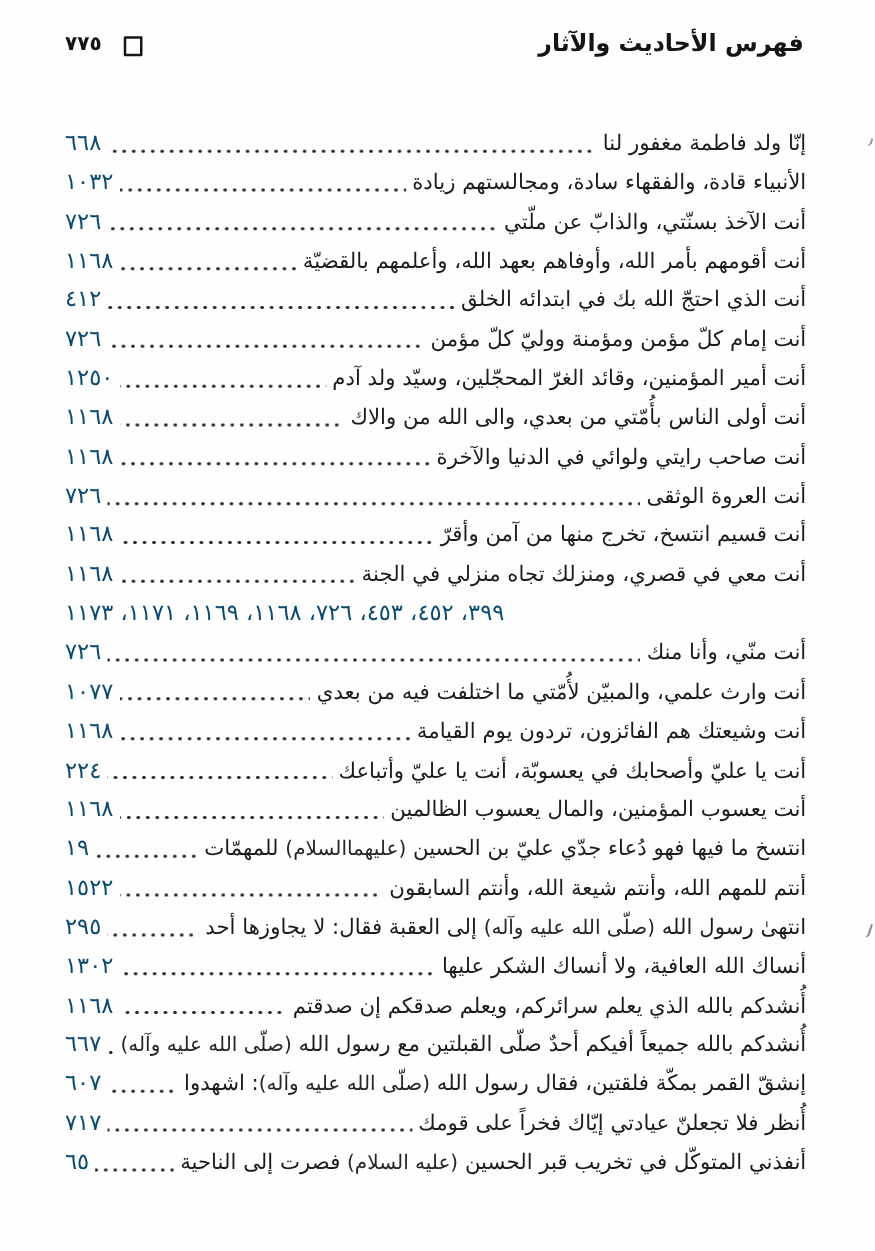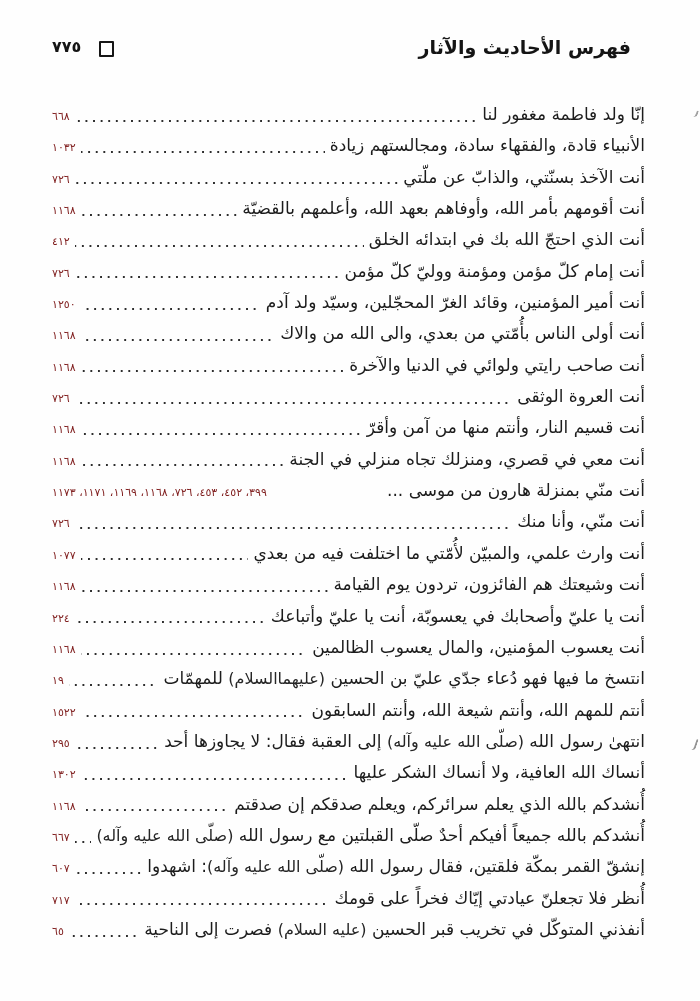--- a/index.html
+++ b/index.html
@@ -10,21 +10,21 @@
     font-family:"DejaVu Sans", sans-serif;
     color:#1e1e1e;
     direction:rtl;
     overflow:hidden;
   }
   header.pagehead{
     position:absolute;top:24px;right:57px;left:52px;
     display:flex;justify-content:space-between;align-items:center;
   }
   .title{
-    margin:12px;font-size:19px;font-weight:700;color:#141414;
+    margin:0;font-size:19px;font-weight:700;color:#141414;
     letter-spacing:0;
   }
   .folio{display:flex;align-items:flex-end;gap:18px;font-weight:700;}
   .folio .sq{
     display:inline-block;width:11px;height:12px;
     border:2.6px solid #161616;border-radius:1px;
     background:transparent;
   }
   .folio .num{font-size:16px;color:#141414;transform:translateY(-1px);}
   main.entries{
@@ -40,21 +40,21 @@
   .leader{
     flex:1 1 auto;min-width:4px;height:4px;margin:0 5px;
     align-self:center;
     background-image:radial-gradient(circle, #2d2d2d 1.25px, transparent 1.5px);
     background-size:7.6px 4px;
     background-repeat:repeat-x;
     background-position:center;
     transform:translateY(6px);
   }
   .leader.noleader{background:none;min-width:2px;}
-  .pnum{flex:0 0 auto;font-size:11px;color:#7f1d1d;}
+  .pnum{flex:0 0 auto;font-size:18px;color:#0c4a6e;}
   
   .ink-speck{
     position:absolute;width:4px;height:7px;
     border-right:2px solid #7a7a7a;border-radius:0 0 4px 0;
     transform:rotate(18deg);opacity:.7;
   }
   .ink-speck.one{top:110px;right:2px;}
   .ink-speck.two{top:738px;right:3px;width:6px;height:12px;border-right-width:2.4px;opacity:.8;}
 </style>
 </head>
@@ -115,31 +115,30 @@
         <span class="etext"><span>أنت صاحب رايتي ولوائي في الدنيا والآخرة</span></span>
         <span class="leader"></span>
         <span class="pnum">١١٦٨</span>
       </div>
       <div class="entry">
         <span class="etext"><span>أنت العروة الوثقى</span></span>
         <span class="leader"></span>
         <span class="pnum">٧٢٦</span>
       </div>
       <div class="entry">
-        <span class="etext"><span>أنت قسيم النار، وأنتم منها من آمن وأقرّ</span></span>
+        <span class="etext"><span>أنت قسيم انتسخ، تخرج منها من آمن وأقرّ</span></span>
         <span class="leader"></span>
         <span class="pnum">١١٦٨</span>
       </div>
       <div class="entry">
         <span class="etext"><span>أنت معي في قصري، ومنزلك تجاه منزلي في الجنة</span></span>
         <span class="leader"></span>
         <span class="pnum">١١٦٨</span>
       </div>
       <div class="entry">
-        <span class="etext"><span>أنت منّي بمنزلة هارون من موسى ...</span></span>
         <span class="leader noleader"></span>
         <span class="pnum">٣٩٩، ٤٥٢، ٤٥٣، ٧٢٦، ١١٦٨، ١١٦٩، ١١٧١، ١١٧٣</span>
       </div>
       <div class="entry">
         <span class="etext"><span>أنت منّي، وأنا منك</span></span>
         <span class="leader"></span>
         <span class="pnum">٧٢٦</span>
       </div>
       <div class="entry">
         <span class="etext"><span>أنت وارث علمي، والمبيّن لأُمّتي ما اختلفت فيه من بعدي</span></span>

